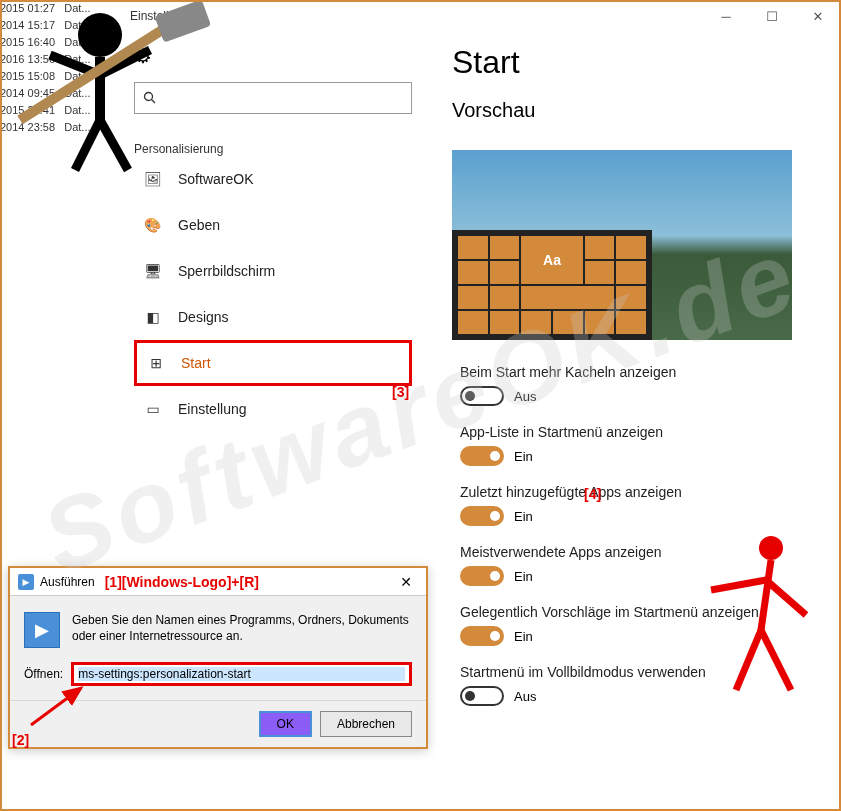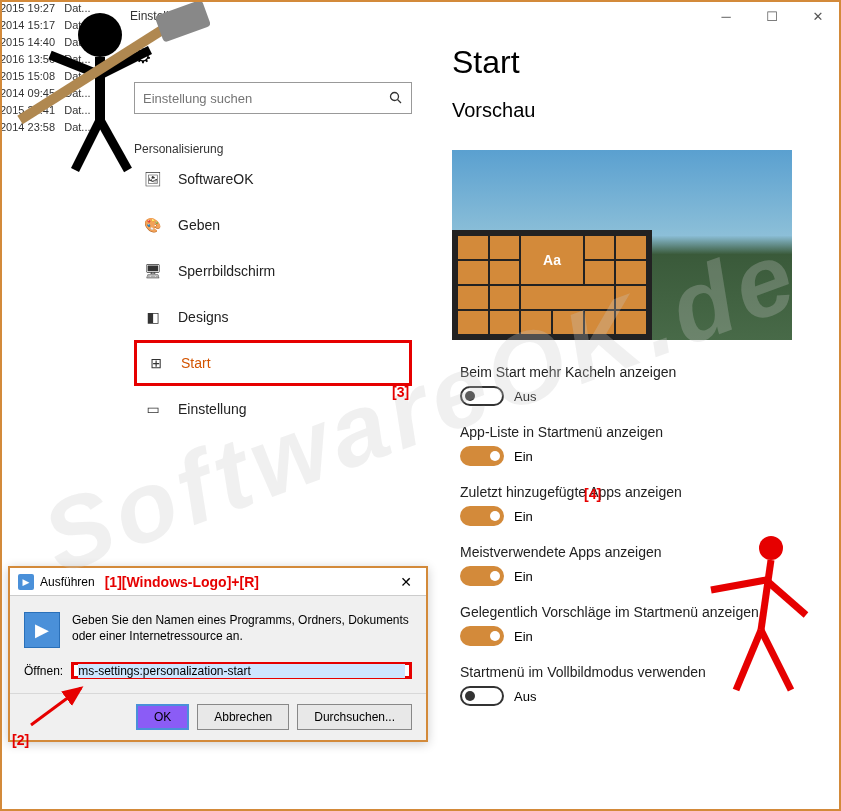--- a/index.html
+++ b/index.html
@@ -58,21 +58,21 @@
 .run-dialog { position: absolute; left: 8px; top: 566px; width: 420px; border: 2px solid #d38a3a; background: #f0f0f0; font-size: 12px; box-shadow: 0 2px 10px rgba(0,0,0,0.2); }
 .run-titlebar { height: 28px; background: #fff; display: flex; align-items: center; padding: 0 8px; border-bottom: 1px solid #ccc; }
 .run-titlebar .ricon { width: 16px; height: 16px; margin-right: 6px; background: #4a90d9; border-radius: 2px; display: inline-flex; align-items: center; justify-content: center; color: #fff; font-size: 9px; }
 .run-titlebar .rtitle { font-weight: 400; }
 .run-titlebar .rclose { margin-left: auto; font-size: 14px; cursor: pointer; padding: 0 6px; }
 .run-body { padding: 16px 14px 6px 14px; display: flex; gap: 12px; }
 .run-body .bigicon { width: 36px; height: 36px; background: #4a90d9; border: 1px solid #2a70b9; flex-shrink: 0; display: flex; align-items: center; justify-content: center; color: #fff; font-size: 18px; }
 .run-body .desc { font-size: 12px; line-height: 1.35; }
 .run-open { padding: 8px 14px 14px 14px; display: flex; align-items: center; gap: 8px; }
 .run-open label { font-size: 12px; }
-.run-open .combo { flex: 1; border: 3px solid #e60000; height: 17px; background: #fff; display: flex; align-items: center; padding: 0 4px; }
+.run-open .combo { flex: 1; border: 3px solid #e60000; height: 24px; background: #fff; display: flex; align-items: center; padding: 0 4px; }
 .run-open .combo input { border: none; outline: none; width: 100%; font-size: 12px; background: #cde6ff; }
 .run-buttons { background: #f0f0f0; border-top: 1px solid #d8d8d8; padding: 10px 14px; display: flex; justify-content: flex-end; gap: 8px; }
 .run-buttons button { padding: 4px 16px; font-size: 12px; border: 1px solid #888; background: #e8e8e8; cursor: pointer; }
 .run-buttons button.primary { border: 2px solid #4a90d9; background: #8b5cf6; }
 
 
 .anno { position: absolute; color: #e60000; font-weight: bold; font-size: 14px; font-family: Arial, sans-serif; z-index: 50; }
 .anno-arrow { position: absolute; z-index: 49; }
 
 
@@ -87,23 +87,23 @@
 .outer-border { position: absolute; inset: 0; border: 2px solid #d38a3a; pointer-events: none; z-index: 60; }
 
 svg { display: block; }
 </style>
 </head>
 <body>
 
 <div class="outer-border"></div>
 
 <div class="bg-dates">
-  <div><span>2015 19:27</span> &nbsp; <span>Dat...</span></div>
+  <div><span>2015 01:27</span> &nbsp; <span>Dat...</span></div>
   <div><span>2014 15:17</span> &nbsp; <span>Dat...</span></div>
-  <div><span>2015 14:40</span> &nbsp; <span>Dat...</span></div>
+  <div><span>2015 16:40</span> &nbsp; <span>Dat...</span></div>
   <div><span>2016 13:56</span> &nbsp; <span>Dat...</span></div>
   <div><span>2015 15:08</span> &nbsp; <span>Dat...</span></div>
   <div><span>2014 09:45</span> &nbsp; <span>Dat...</span></div>
   <div><span>2015 22:41</span> &nbsp; <span>Dat...</span></div>
   <div><span>2014 23:58</span> &nbsp; <span>Dat...</span></div>
 </div>
 
 <div class="watermark">SoftwareOK.de</div>
 
 <div class="settings-window">
@@ -114,21 +114,20 @@
       <div class="ctl">☐</div>
       <div class="ctl">✕</div>
     </div>
   </div>
   <div class="settings-body">
     <div class="settings-left">
       <div class="gear-row">
         <span class="gear">⚙</span>
       </div>
       <div class="search-box">
-        <input placeholder="Einstellung suchen" style="">
         <span class="sicon">
           <svg width="14" height="14" viewBox="0 0 14 14">
               <circle cx="5.5" cy="5.5" r="4" fill="none" stroke="#333" stroke-width="1.3"></circle>
               <line x1="8.5" y1="8.5" x2="12" y2="12" stroke="#333" stroke-width="1.3"></line>
             </svg>
         </span>
       </div>
       <div class="section-label">Personalisierung</div>
 
       <div class="nav-item">
@@ -260,21 +259,20 @@
   </div>
   <div class="run-open">
     <label>Öffnen:</label>
     <div class="combo">
       <input value="ms-settings:personalization-start" style="">
     </div>
   </div>
   <div class="run-buttons">
     <button class="primary">OK</button>
     <button>Abbrechen</button>
-    <button>Durchsuchen...</button>
   </div>
 </div>
 
 <div class="anno" style="left:392px; top:384px;">[3]</div>
 <div class="anno" style="left:584px; top:486px;">[4]</div>
 <div class="anno" style="left:12px; top:732px;">[2]</div>
 
 <svg class="anno-arrow" style="left:26px; top:680px;" width="70" height="50">
   <defs>
       <marker id="ah" markerWidth="8" markerHeight="8" refX="6" refY="3" orient="auto">

